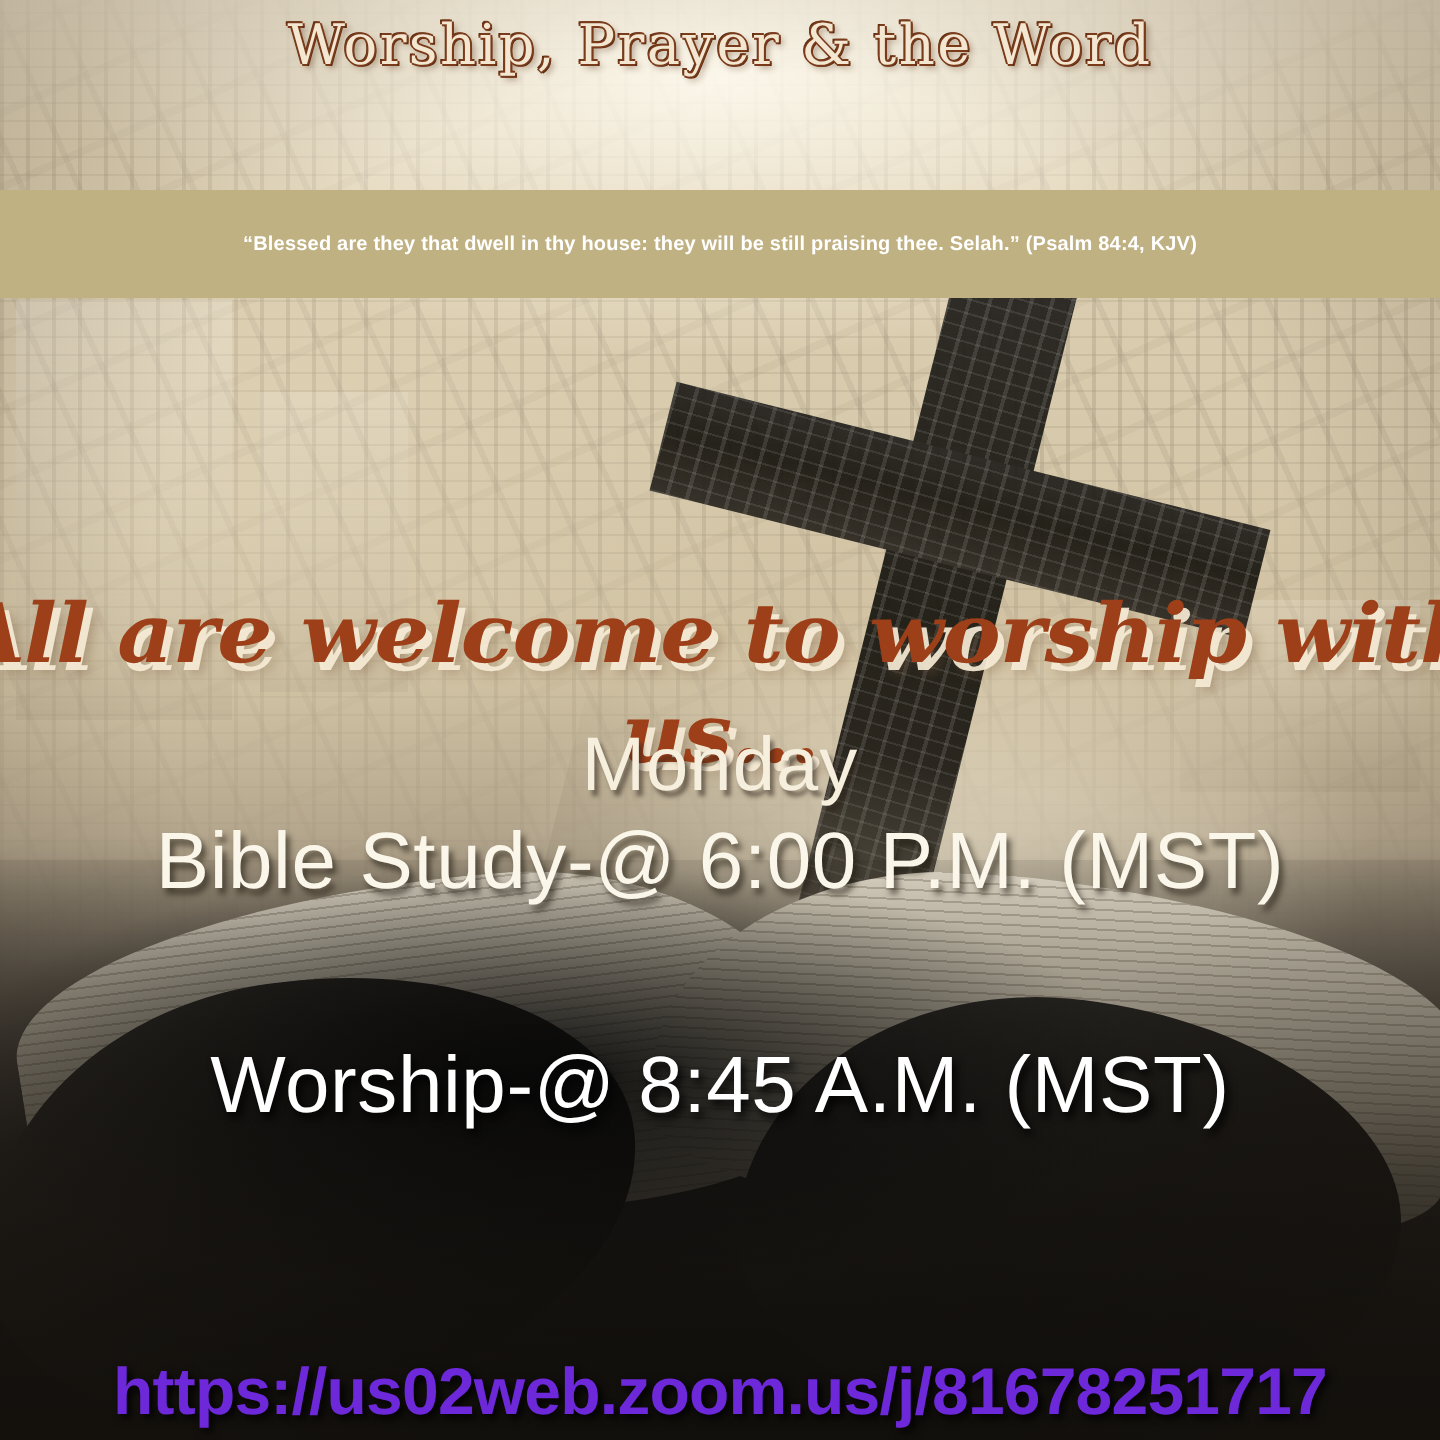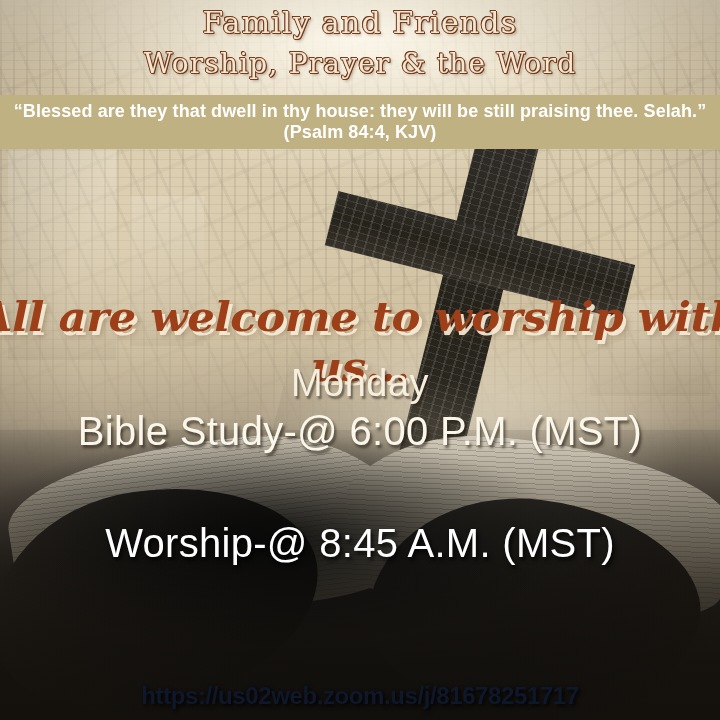--- a/index.html
+++ b/index.html
@@ -102,21 +102,21 @@
       1px 1px 0 #5e2d14, -1px -1px 0 #5e2d14, 2px 2px 3px rgba(90,50,25,.45);
   }
   .headline .l2{font-size:28px;}
 
   .verse-band{
     position:absolute;left:0;right:0;top:95px;height:54px;
     background:#c0b183;
     display:flex;align-items:center;justify-content:center;
   }
   .verse-text{
-    color:#ffffff;font-size:18px;line-height:21px;font-weight:600;
+    color:#ffffff;font-size:10px;line-height:21px;font-weight:600;
     text-align:center;padding:0 6px;letter-spacing:.1px;
   }
 
   .welcome{
     position:absolute;left:0;right:0;top:292px;text-align:center;
     font-family:"DejaVu Serif", serif;font-style:italic;font-weight:700;
     font-size:41px;line-height:50px;letter-spacing:-.5px;
     color:#9d3f18;
     text-shadow:3px 4px 0 rgba(246,235,214,.92), 5px 6px 5px rgba(120,90,60,.35);
     transform:scaleX(1.06);
@@ -133,21 +133,21 @@
     color:#fbf6ea;
     text-shadow:2px 3px 3px rgba(30,24,16,.65);
   }
   .sched.thursday{top:360px;}
   .sched.sunday{top:518px;}
   .sched.sunday .day{color:#efe9dc;text-shadow:2px 3px 3px rgba(10,10,10,.85);}
   .sched.sunday .time{color:#ffffff;text-shadow:2px 3px 4px rgba(0,0,0,.9);}
 
   .zoom-link{
     position:absolute;left:0;right:0;bottom:4px;text-align:center;
-    color:#0f172a;font-size:24px;line-height:40px;font-weight:700;letter-spacing:-.4px;
+    color:#6d28d9;font-size:33px;line-height:40px;font-weight:700;letter-spacing:-.4px;
     text-shadow:2px 2px 4px rgba(0,0,0,.95);
   }
 </style>
 </head>
 <body>
 
 <div class="poster">
 
   <div class="bg-base"></div>
   <div class="bg-city"></div>
@@ -164,21 +164,20 @@
     <div class="page-l"></div>
     <div class="page-r"></div>
     <div class="hand-l"></div>
     <div class="hand-r"></div>
     <div class="book-dark"></div>
   </div>
 
   <div class="vignette"></div>
 
   <div class="headline">
-    <div class="l1">Family and Friends</div>
     <div class="l2">Worship, Prayer &amp; the Word</div>
   </div>
 
   <div class="verse-band">
     <div class="verse-text">“Blessed are they that dwell in thy house: they will be still praising thee. Selah.” (Psalm 84:4, KJV)</div>
   </div>
 
   <div class="welcome">All are welcome to worship with us...</div>
 
   <div class="sched thursday">

